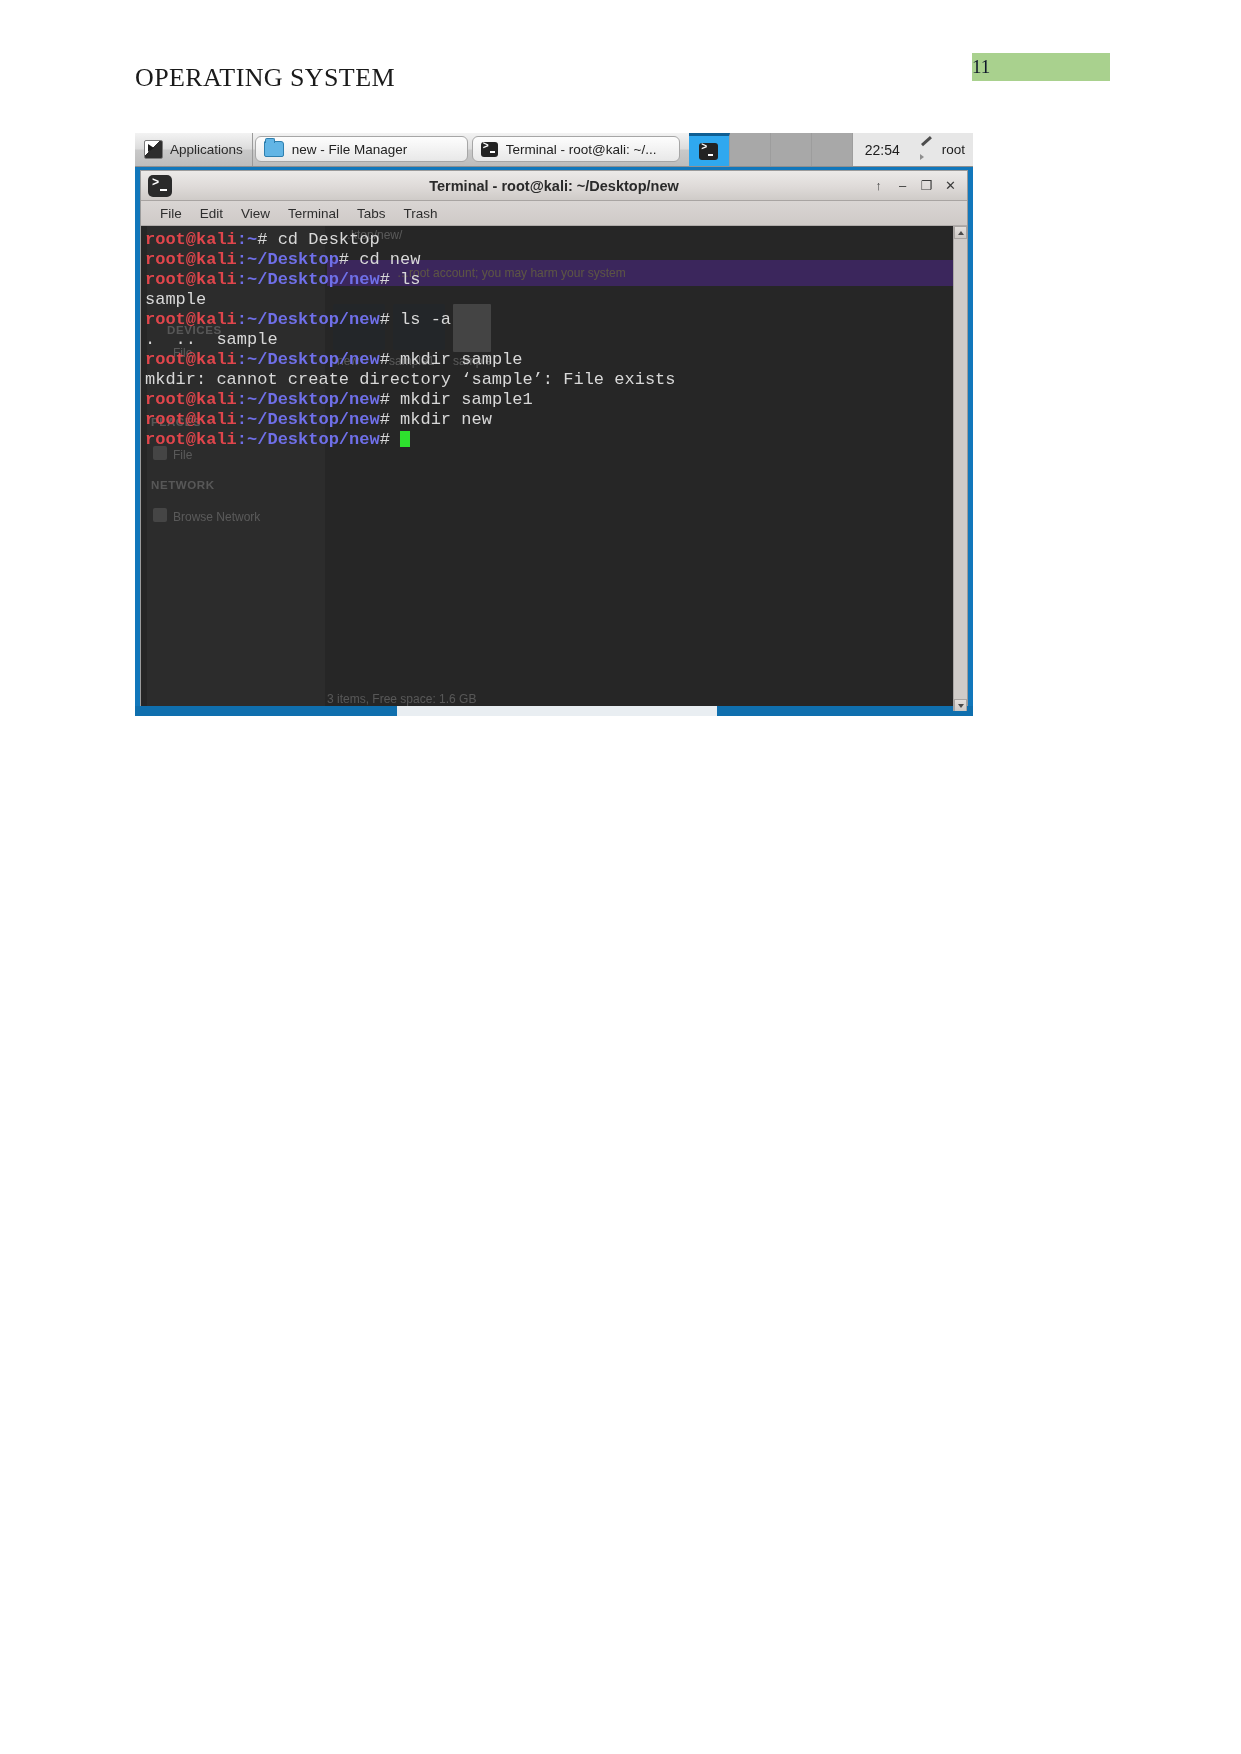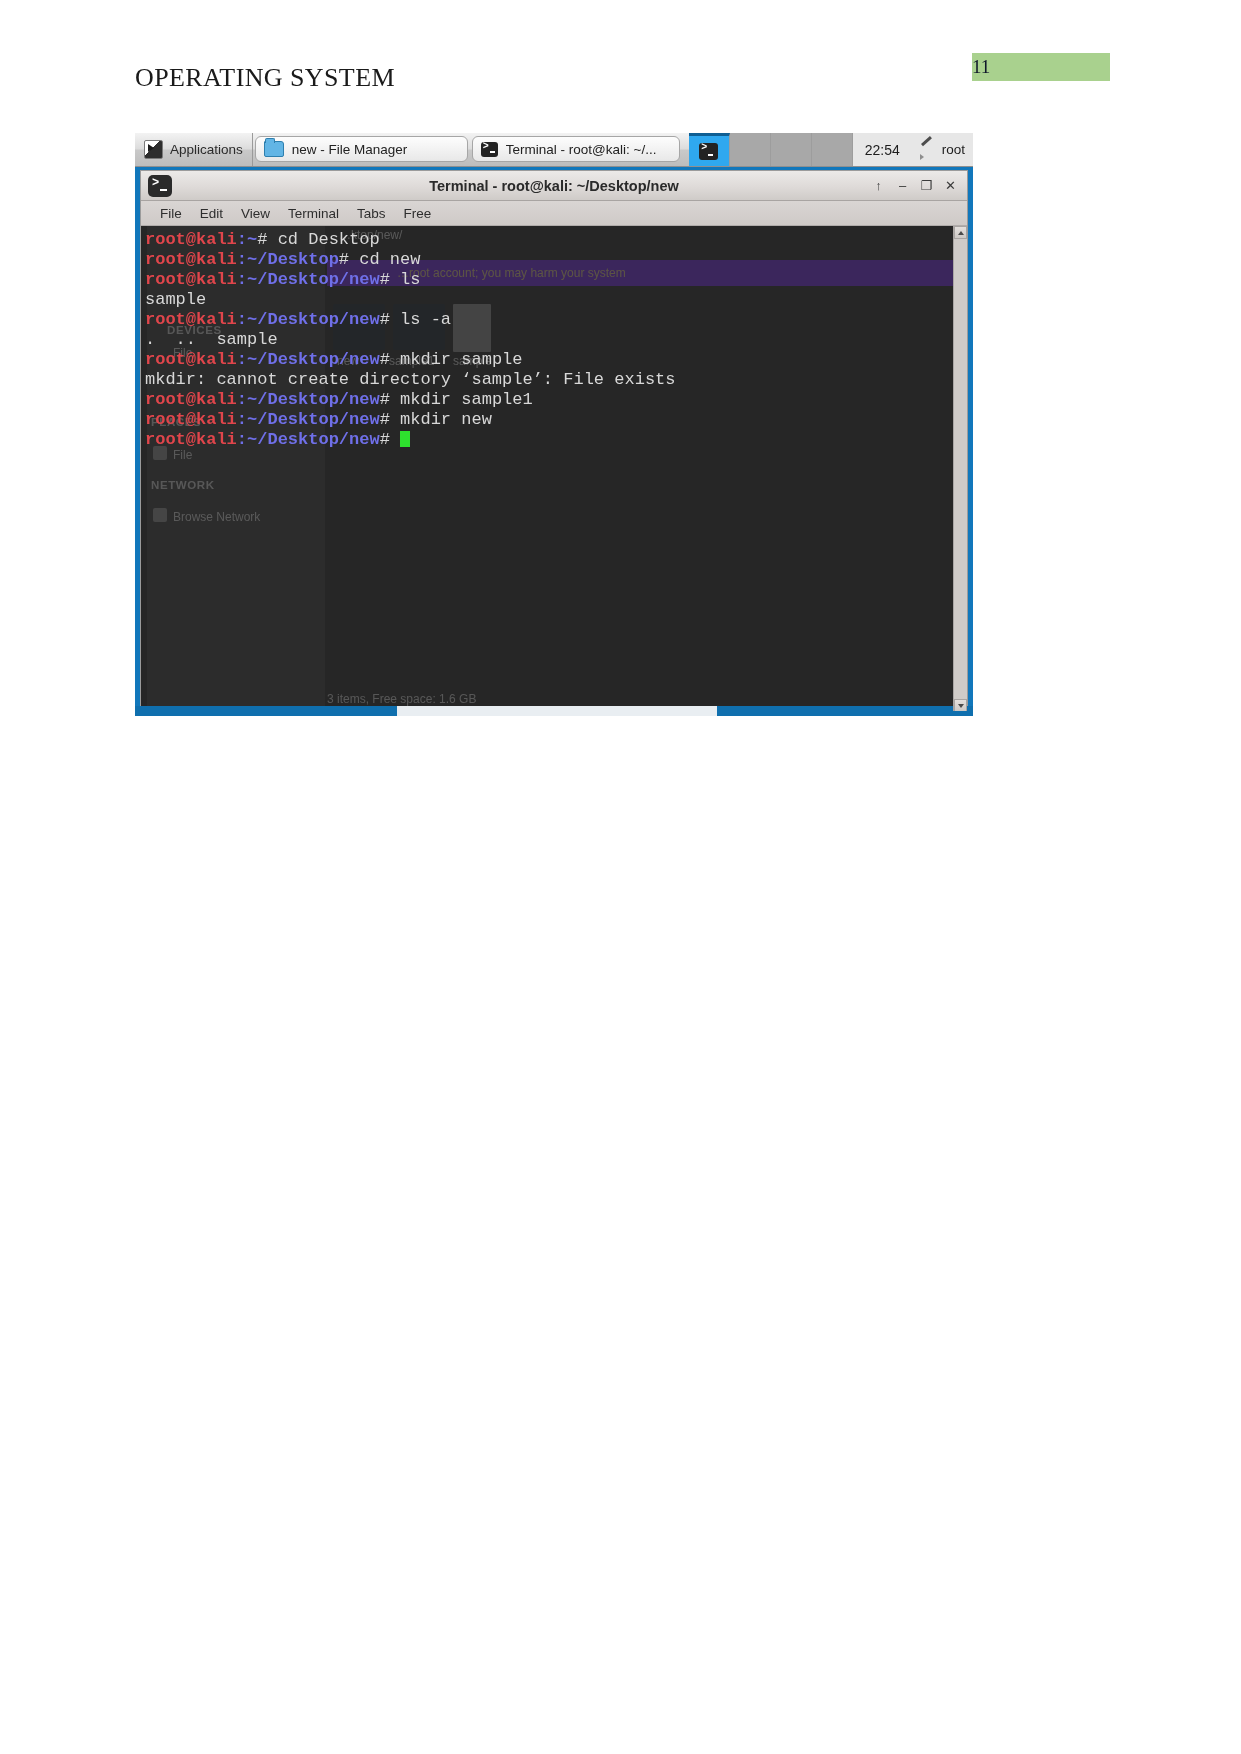--- a/index.html
+++ b/index.html
@@ -309,21 +309,21 @@
         <div class="wbtn">✕</div>
       </div>
     </div>
 
     <div id="menubar">
       <div class="menu-item">File</div>
       <div class="menu-item">Edit</div>
       <div class="menu-item">View</div>
       <div class="menu-item">Terminal</div>
       <div class="menu-item">Tabs</div>
-      <div class="menu-item">Free</div>
+      <div class="menu-item">Trash</div>
     </div>
 
     <div id="term-body">
 
       <div id="ghost">
         <div class="g-sidebar"></div>
         <div class="g-pathbar">…ktop/new/</div>
         <div class="g-warn">…root account; you may harm your system</div>
 
         <div class="g-label" style="left:10px;top:98px;margin-left:16px;">DEVICES</div>

